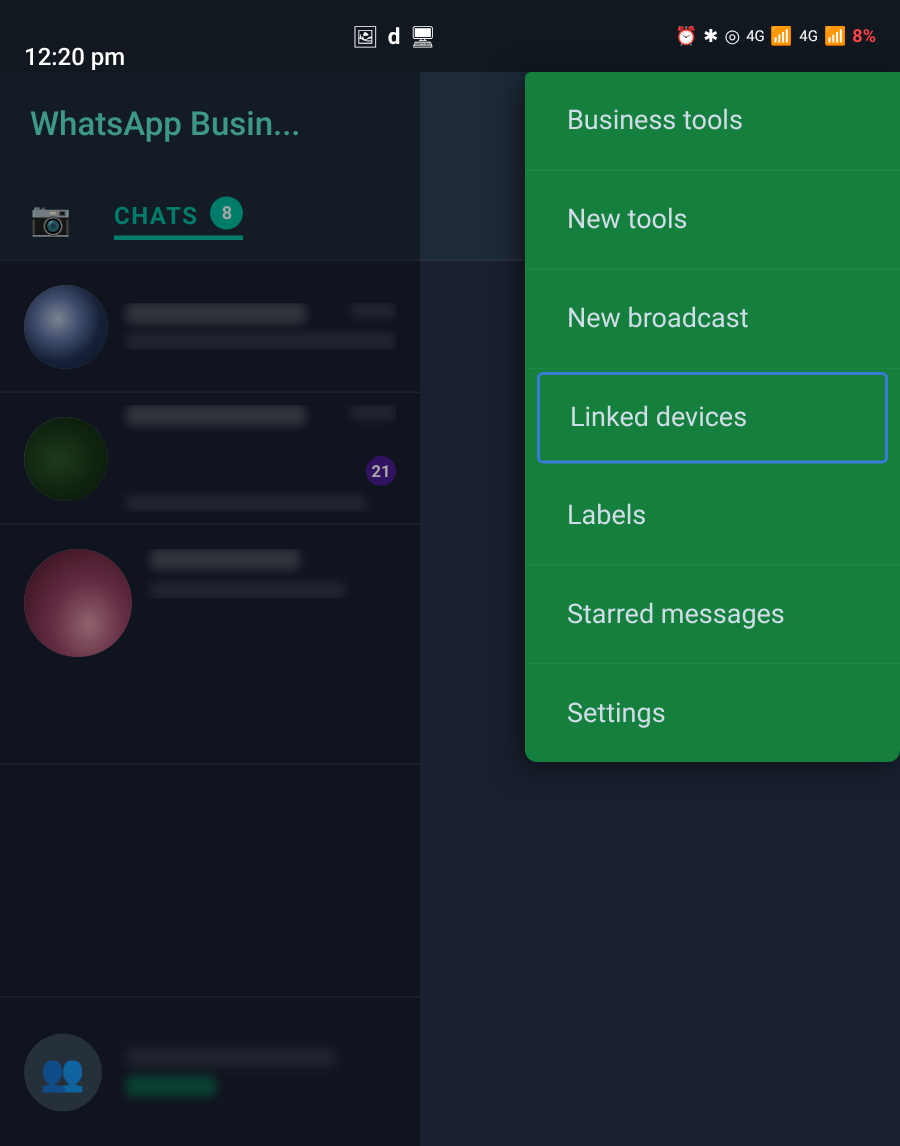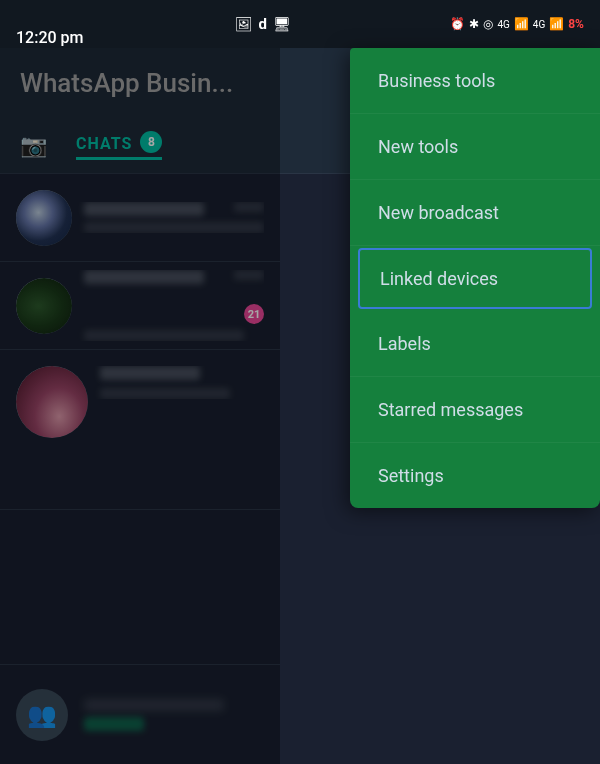--- a/index.html
+++ b/index.html
@@ -63,22 +63,22 @@
 
     
     .app-header {
       background: #1e2a38;
       height: 70px;
       display: flex;
       align-items: center;
       padding: 0 20px;
     }
     .app-title {
-      color: #a3a3a3;
-      font-size: 26px;
+      color: #5eead4;
+      font-size: 22px;
       font-weight: 500;
     }
 
     
     .tabs-row {
       background: #1e2a38;
       height: 56px;
       display: flex;
       align-items: center;
       padding: 0 16px;
@@ -204,21 +204,21 @@
 
     .chat-time-blur {
       height: 10px;
       background: rgba(150,160,170,0.2);
       border-radius: 3px;
       width: 30px;
       filter: blur(3px);
     }
 
     .chat-unread {
-      background: #ec4899;
+      background: #4c1d95;
       border-radius: 50%;
       width: 20px;
       height: 20px;
       display: flex;
       align-items: center;
       justify-content: center;
       font-size: 11px;
       color: #fff;
       font-weight: bold;
       margin-top: 20px;

